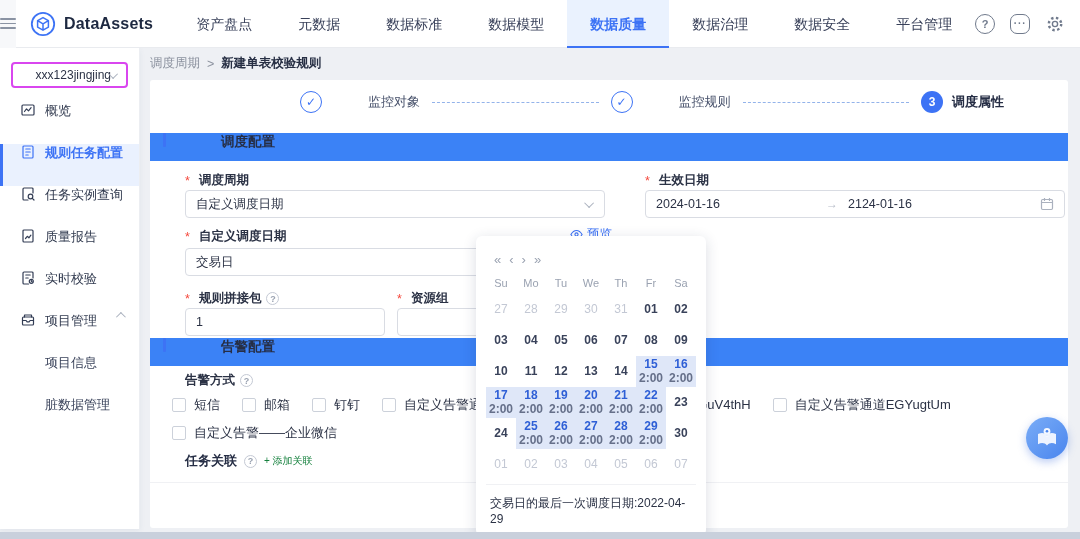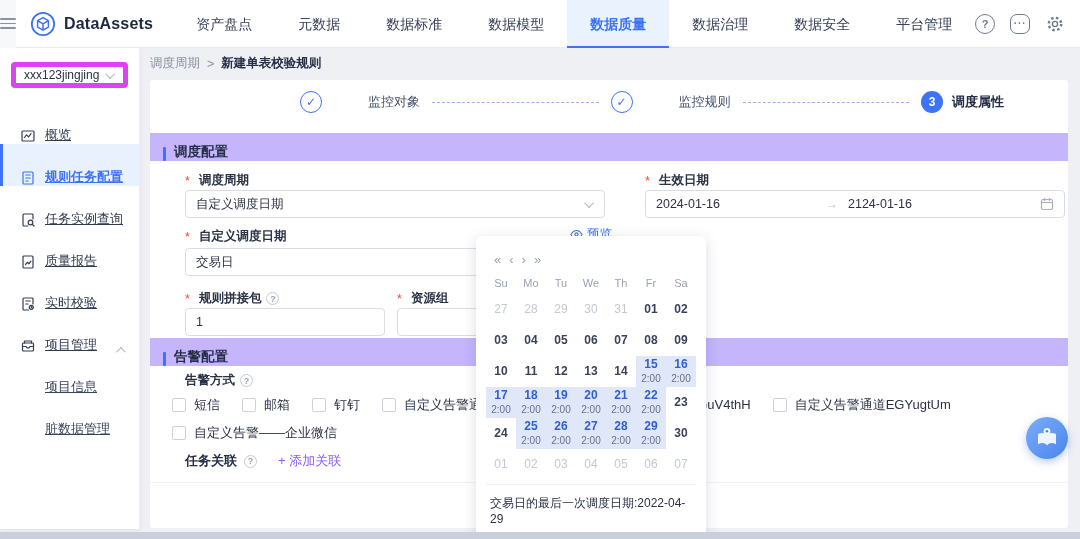--- a/index.html
+++ b/index.html
@@ -16,27 +16,27 @@
   .brand-name { font-size:16px; font-weight:700; color:#1d2840; letter-spacing:.2px; }
   .nav-menu { display:flex; height:48px; margin-left:6px; }
   .nav-item { padding:0 23px; line-height:48px; font-size:14px; color:#39415a; cursor:pointer; white-space:nowrap; }
   .nav-item.active { color:#3d73f5; font-weight:600; background:#eaf2fe; box-shadow:inset 0 -2px 0 #3d73f5; }
   .nav-right { margin-left:auto; display:flex; align-items:center; gap:15px; padding-right:16px; }
   .nav-icon { width:20px; height:20px; border:1.4px solid #707a8c; border-radius:50%; color:#707a8c; font-size:11px; display:flex; align-items:center; justify-content:center; cursor:pointer; font-weight:700; }
   .nav-icon.sq { border-radius:7px; letter-spacing:1px; font-size:10px; }
 
   
   .sidebar { position:absolute; left:0; top:48px; width:140px; height:481px; background:#fff; border-right:1px solid #eceef2; z-index:10; box-shadow:0 2px 6px rgba(40,60,100,.06); }
-  .proj-select { margin:14px 11px 10px 11px; height:26px; border:5px solid #d946ef; border-radius:4px; display:flex; align-items:center; padding:0 8px; font-size:12px; color:#2b3245; cursor:pointer; }
+  .proj-select { margin:14px 11px 10px 11px; height:26px; border:2px solid #d946ef; border-radius:4px; display:flex; align-items:center; padding:0 8px; font-size:12px; color:#2b3245; cursor:pointer;text-align:right; }
   .proj-select .lbl { flex:1; overflow:hidden; white-space:nowrap; }
   .chev { width:7px; height:7px; border-left:1.4px solid #aab1be; border-bottom:1.4px solid #aab1be; display:inline-block; }
   .chev.down { transform:rotate(-45deg) translateY(-2px); }
   .chev.up { transform:rotate(135deg) translateY(-2px); }
   .sb-menu { margin-top:14px; }
-  .sb-item { height:42px; display:flex; align-items:flex-end; padding-left:20px; font-size:13px; color:#313a4f; cursor:pointer; position:relative;text-decoration:underline; }
+  .sb-item { height:42px; display:flex; align-items:flex-start; padding-left:20px; font-size:13px; color:#313a4f; cursor:pointer; position:relative; }
   .sb-item .sb-ic { width:16px; height:16px; margin-right:9px; display:flex; color:#333d55; }
   .sb-item.active { background:#eaf1fe; color:#3d73f5; font-weight:600; }
   .sb-item.active .sb-ic { color:#3d73f5; }
   .sb-item.active::before { content:""; position:absolute; left:0; top:0; bottom:0; width:3px; background:#3d73f5; }
   .sb-item.child { padding-left:45px; font-size:13px; color:#39425a; }
   .sb-item .sb-chev { margin-left:auto; margin-right:16px; }
 
   
   .breadcrumb { position:absolute; left:150px; top:55px; font-size:12.5px; color:#8b919e; display:flex; gap:7px; align-items:center; }
   .breadcrumb .cur { color:#272f44; font-weight:600; }
@@ -48,21 +48,21 @@
   .stepper { position:absolute; left:0; right:0; top:0; height:44px; display:flex; align-items:center; padding:0 64px 0 150px; }
   .step { display:flex; align-items:center; gap:9px; white-space:nowrap; }
   .step-circ { width:22px; height:22px; border-radius:50%; display:flex; align-items:center; justify-content:center; font-size:12px; }
   .step.done .step-circ { border:1.4px solid #3d73f5; color:#3d73f5; background:#fff; }
   .step.done .step-lbl { color:#46506a; font-size:13px;margin-left:37px; }
   .step.active .step-circ { background:#3d73f5; color:#fff; font-weight:600; }
   .step.active .step-lbl { color:#262e45; font-size:13px; font-weight:600; }
   .step-line { flex:1; border-top:1.4px dashed #93b3ea; margin:0 12px; }
 
   
-  .sec-head { position:absolute; left:0; right:0; height:28px; background:#c4b5fd; display:flex; align-items:flex-end; }
+  .sec-head { position:absolute; left:0; right:0; height:28px; background:#3b82f6; display:flex; align-items:flex-start;gap:47px; }
   .sec-head .bar { width:3px; height:14px; background:#3d73f5; margin-left:13px; margin-right:8px; border-radius:1px; }
   .sec-head .t { font-size:13.5px; font-weight:700; color:#262e45; }
   .sec-sched { top:53px; }
   .sec-alert { top:258px; }
 
   
   .f-label { position:absolute; font-size:12.5px; font-weight:600; color:#2b3245; display:flex; align-items:center; gap:5px; }
   .req::before { content:"*"; color:#f5473b; margin-right:4px; font-weight:400; }
   .f-box { position:absolute; height:28px; border:1px solid #d9dce3; border-radius:4px; background:#fff; display:flex; align-items:center; padding:0 10px; font-size:12.5px; color:#2b3245; }
   .f-box .val { flex:1; }
@@ -74,32 +74,32 @@
 
   
   .alert-label { position:absolute; left:35px; top:292px;justify-content:space-between; }
   .chk-row { position:absolute; left:22px; display:flex; gap:22px; }
   .chk-row1 { top:316px; }
   .chk-row2 { top:344px; }
   .chk { display:flex; align-items:center; gap:8px; font-size:13px; color:#2b3245; cursor:pointer; white-space:nowrap; }
   .chk .box { width:14px; height:14px; border:1px solid #ccd1da; border-radius:2px; background:#fff; }
   .task-row { position:absolute; left:35px; top:372px; display:flex; align-items:center; gap:7px; }
   .task-row .t { font-size:13px; font-weight:700; color:#262e45; }
-  .add-link { color:#8b5cf6; font-size:13px; cursor:pointer; margin-left:14px; }
+  .add-link { color:#15803d; font-size:10px; cursor:pointer; }
   .card-divider { position:absolute; left:0; right:0; top:402px; height:1px; background:#f0f1f4; }
 
   
   .cal-pop { position:absolute; left:476px; top:236px; width:230px; background:#fff; border-radius:6px; box-shadow:0 3px 14px rgba(31,45,80,.16); z-index:30; padding:10px 10px 0 10px; }
   .cal-head { display:flex; align-items:center; height:26px; padding:0 4px; }
   .cal-nav { color:#9aa2b1; font-size:13px; cursor:pointer; padding:0 4px; }
   .cal-title { flex:1; text-align:center; font-size:13px; font-weight:700; color:#262e45; }
   .cal-weekdays, .cal-week { display:flex; }
   .cal-wd { width:30px; height:22px; display:flex; align-items:center; justify-content:center; font-size:11px; color:#9aa2b1; }
   .cal-cell { width:30px; height:31px; display:flex; flex-direction:column; align-items:center; justify-content:center; cursor:pointer; font-size:12px; color:#39425a; font-weight:600; line-height:13px; }
-  .cal-cell .t { font-size:10px; color:#66708a; font-weight:400; margin-top:1px; }
+  .cal-cell .t { font-size:12px; color:#66708a; font-weight:700; margin-top:1px; }
   .cal-cell.muted { color:#c3c8d4; font-weight:400; }
   .cal-cell.sel { background:#dfe7f8; color:#2e5fd6; }
   .cal-foot { margin-top:4px; border-top:1px solid #f0f1f4; padding:10px 4px 10px 4px; font-size:12px; color:#2b3245; }
   .cal-arrow { position:absolute; left:50%; bottom:-4px; width:9px; height:9px; background:#fff; transform:translateX(-50%) rotate(45deg); box-shadow:3px 3px 6px rgba(31,45,80,.08); }
 
   
   .mascot { position:absolute; left:1026px; top:417px; width:42px; height:42px; border-radius:50%; background:linear-gradient(135deg,#7aadf7,#4a85ee); z-index:40; display:flex; align-items:center; justify-content:center; cursor:pointer; box-shadow:0 3px 8px rgba(60,110,220,.35); }
   .bottom-bar { position:absolute; left:0; right:0; bottom:0; height:7px; background:#c9d0dc; z-index:50; }
 </style>
 </head>

